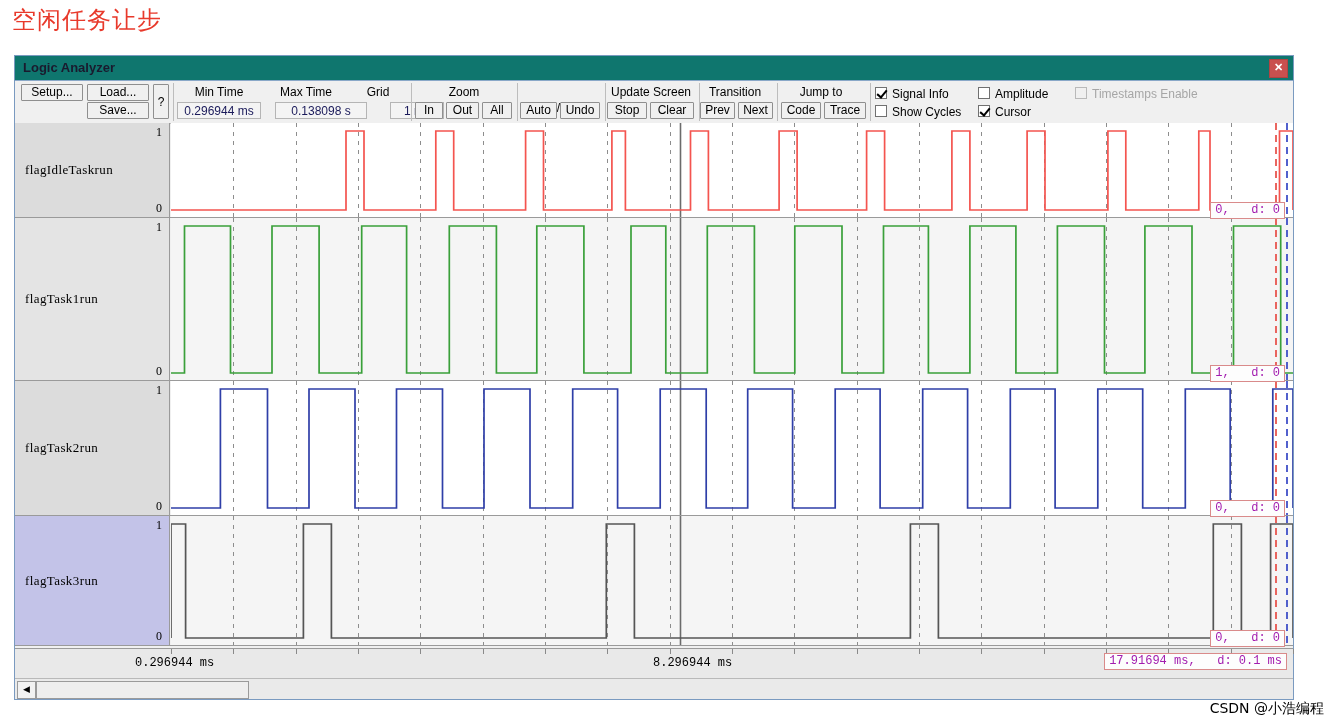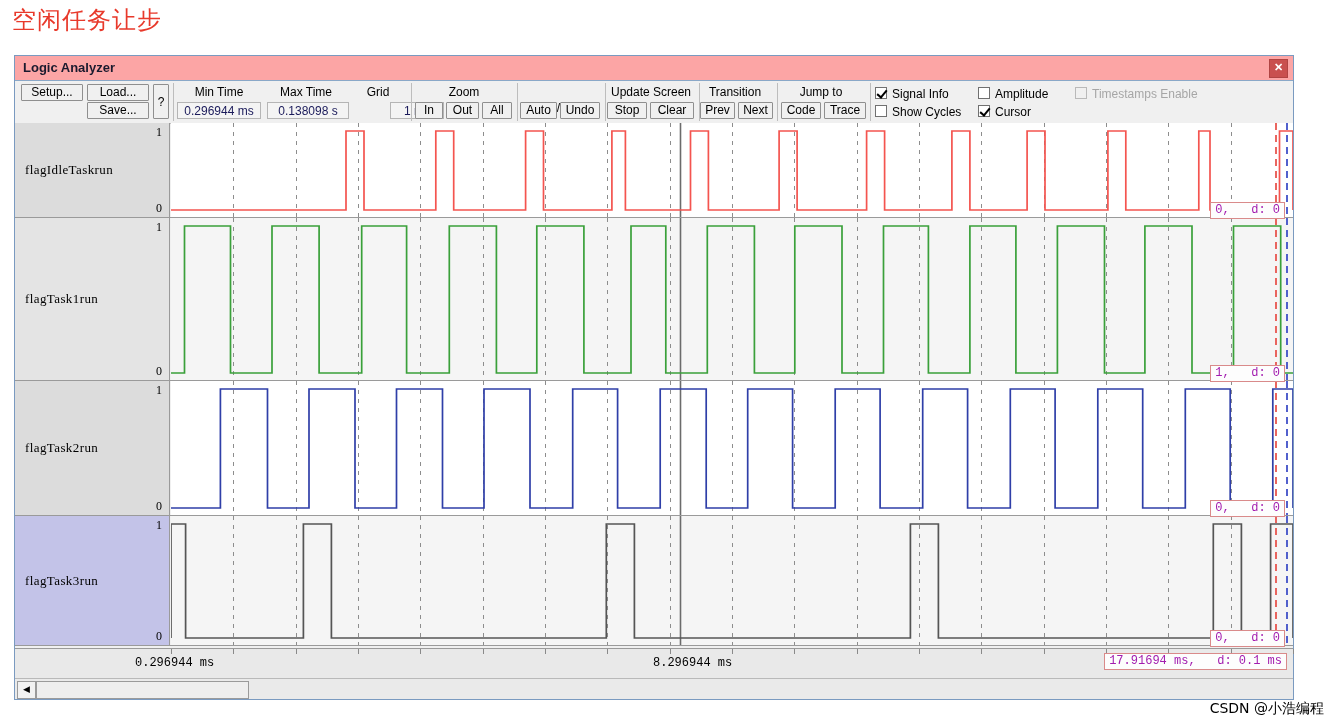--- a/index.html
+++ b/index.html
@@ -10,21 +10,21 @@
     font-size:24px;color:#e8392b;font-family:"DejaVu Sans",sans-serif;
     letter-spacing:1px;
   }
 
   
   .la-window{
     position:absolute;left:14px;top:55px;width:1280px;height:645px;
     border:1px solid #7a9ac0;background:#f0f0f0;box-sizing:border-box;
   }
   .la-titlebar{
-    height:24px;background:#fca5a5;position:relative;
+    height:24px;background:#0f766e;position:relative;
     border-bottom:1px solid #8aa8c8;
   }
   .la-title{
     position:absolute;left:8px;top:4px;font-size:13px;font-weight:bold;color:#1a1a2e;
   }
   .close-btn{
     position:absolute;right:5px;top:3px;width:17px;height:17px;
     background:#c9504f;border:1px solid #b04443;color:#ffffff;
     font-size:11px;line-height:15px;text-align:center;font-weight:bold;
     cursor:pointer;
@@ -134,21 +134,21 @@
     <div class="btn" style="left:72px;top:3px;width:62px;height:17px;">Load...</div>
     <div class="btn" style="left:72px;top:21px;width:62px;height:17px;">Save...</div>
     <div class="btn" style="left:138px;top:3px;width:16px;height:35px;line-height:35px;">?</div>
 
     <div class="sep" style="left:158px;"></div>
 
     <div class="grp-label" style="left:162px;top:4px;width:84px;">Min Time</div>
     <div class="fieldbox" style="left:162px;top:21px;width:84px;height:17px;">0.296944 ms</div>
 
     <div class="grp-label" style="left:250px;top:4px;width:82px;">Max Time</div>
-    <div class="fieldbox" style="left:252px;top:21px;width:82px;height:17px;">0.138098 s</div>
+    <div class="fieldbox" style="left:260px;top:21px;width:92px;height:17px;">0.138098 s</div>
 
     <div class="grp-label" style="left:336px;top:4px;width:54px;">Grid</div>
     <div class="fieldbox" style="left:336px;top:21px;width:54px;height:17px;margin-left:39px;">1 ms</div>
 
     <div class="sep" style="left:396px;"></div>
 
     <div class="grp-label" style="left:400px;top:4px;width:98px;">Zoom</div>
     <div class="btn" style="left:400px;top:21px;width:28px;height:17px;">In</div>
     <div class="btn" style="left:431px;top:21px;width:33px;height:17px;">Out</div>
     <div class="btn" style="left:467px;top:21px;width:30px;height:17px;">All</div>

